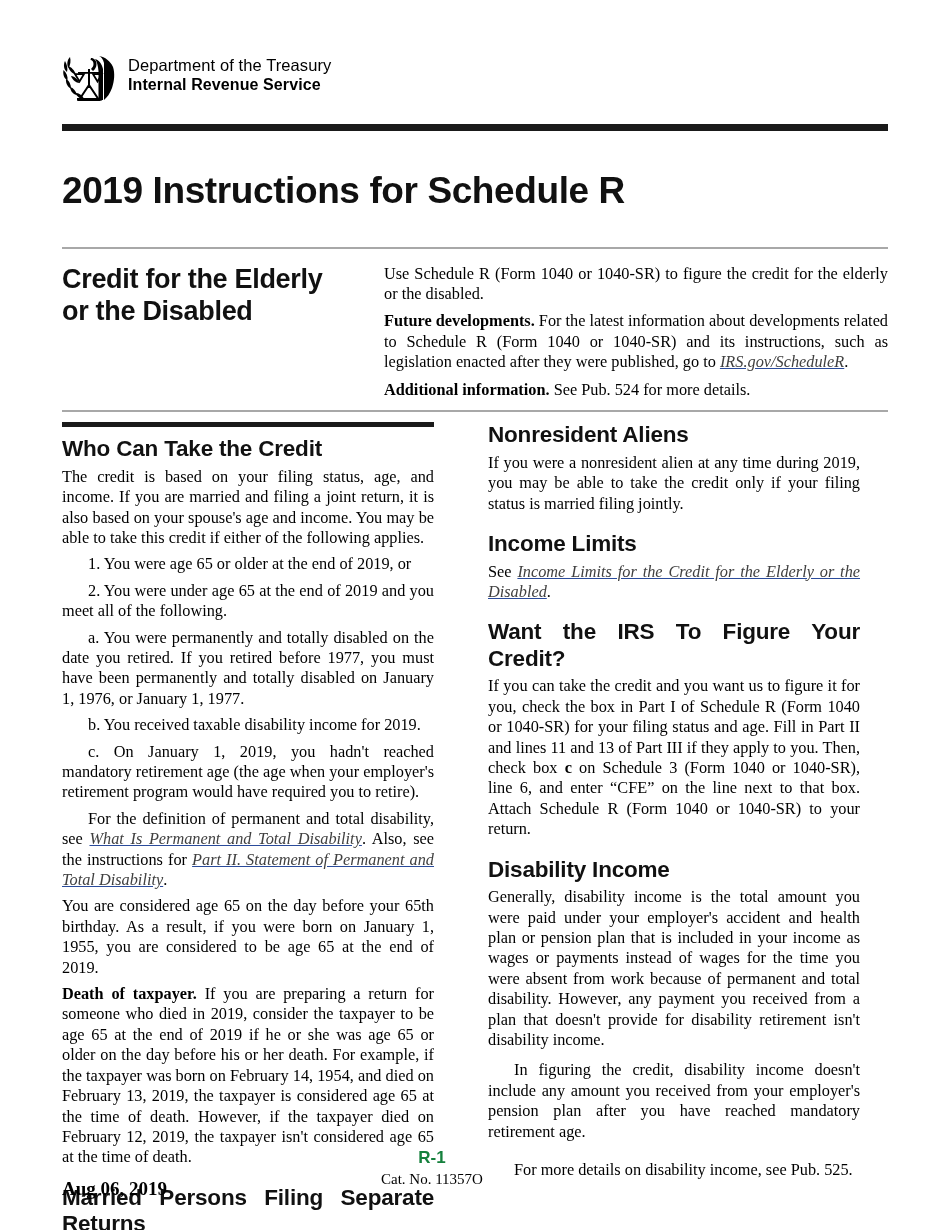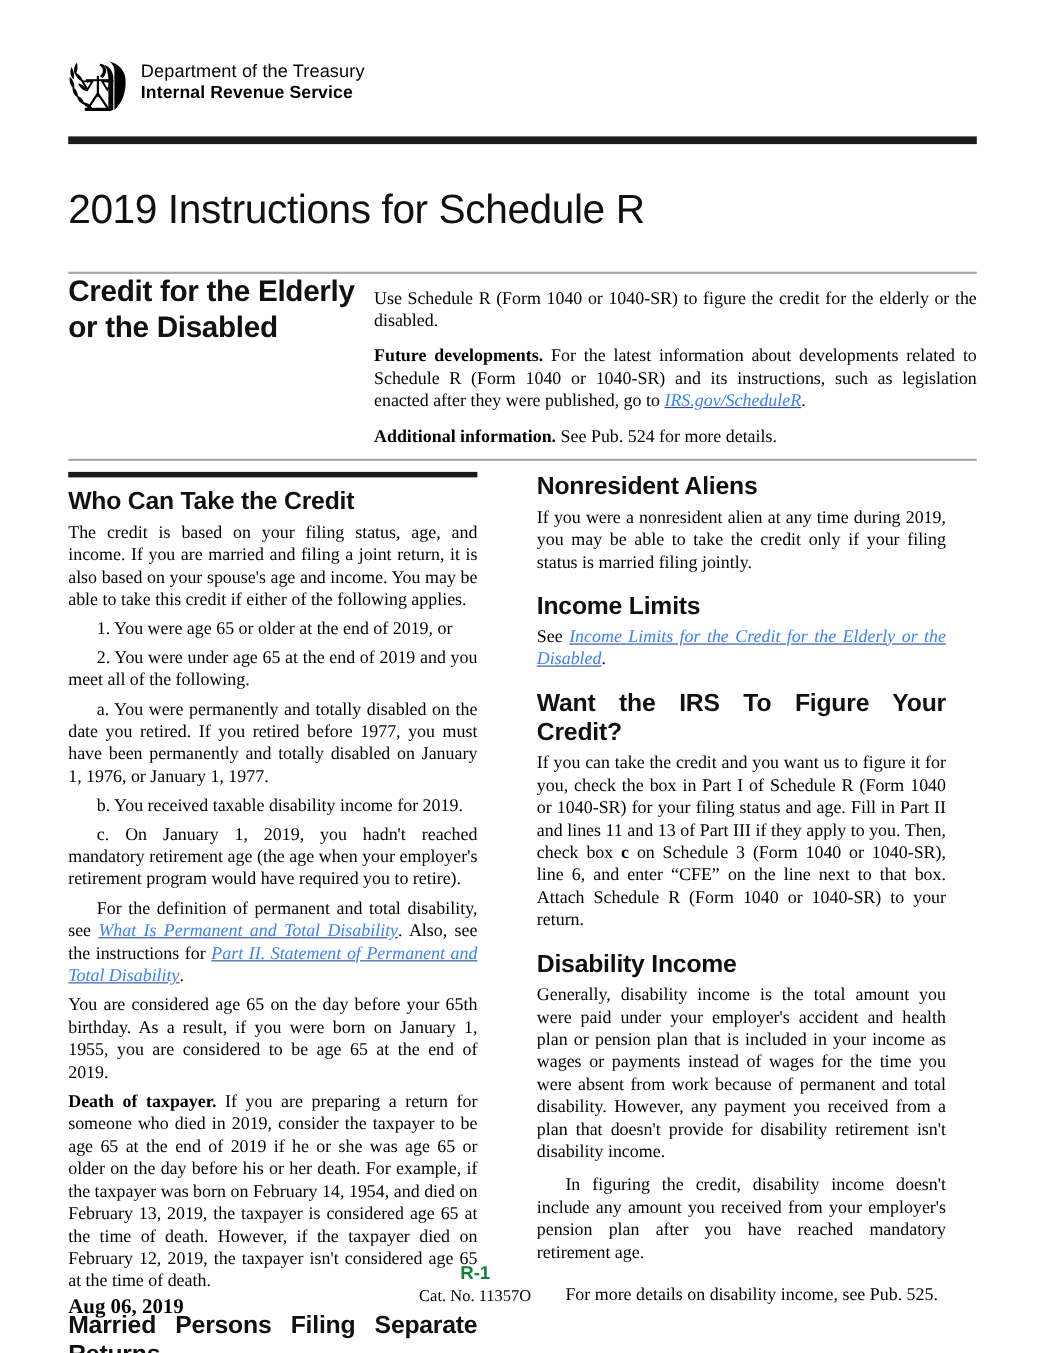--- a/index.html
+++ b/index.html
@@ -67,31 +67,33 @@
   .rule-col-black {
     height: 5px;
     background: #1a1a1a;
     width: 100%;
   }
 
   
   .doc-title {
     font-family: "Liberation Sans", "DejaVu Sans", sans-serif;
     font-size: 37px;
-    font-weight: 400;
+    font-weight: 700;
     letter-spacing: -0.4px;
     line-height: 1.0;
     padding: 16px 0 13px 0;
     color: #111;
   }
 
   
   .intro {
     display: flex;
+    padding-top: 14px;
     padding-bottom: 10px;
+    gap: 44px;
   }
   .intro-left {
     width: 278px;
     flex: 0 0 278px;
     padding-right: 16px;
   }
   .form-title {
     font-family: "Liberation Sans", "DejaVu Sans", sans-serif;
     font-size: 27px;
     font-weight: 700;
@@ -99,21 +101,21 @@
     letter-spacing: -0.3px;
     color: #111;
     margin: 0;
   }
   .intro-right {
     flex: 1 1 auto;
     font-size: 16.3px;
     line-height: 1.255;
     text-align: justify;
   }
-  .intro-right p { margin: 12px 0 7px 0; }
+  .intro-right p { margin: 1px 0 7px 0; }
   .intro-right p:last-child { margin-bottom: 0; }
 
   
   .body-cols {
     display: flex;
     padding-top: 10px;
   }
   .col {
     font-size: 16.3px;
     line-height: 1.253;
@@ -142,21 +144,21 @@
   h2.sec.spaced { margin-top: 17px; }
 
   .col p { margin: 0 0 6px 0; }
   .p-indent { text-indent: 26px; }
   .p-flush { text-indent: 0; }
   .list-item { text-indent: 26px; }
 
   b, strong { font-weight: 700; }
 
   a.xref, .xref {
-    color: #3b82f6;
+    color: #404040;
     font-style: italic;
     text-decoration: underline;
     text-decoration-color: #2a4b9b;
   }
 
   
   .footer {
     position: absolute;
     left: 62px;
     bottom: 26px;

